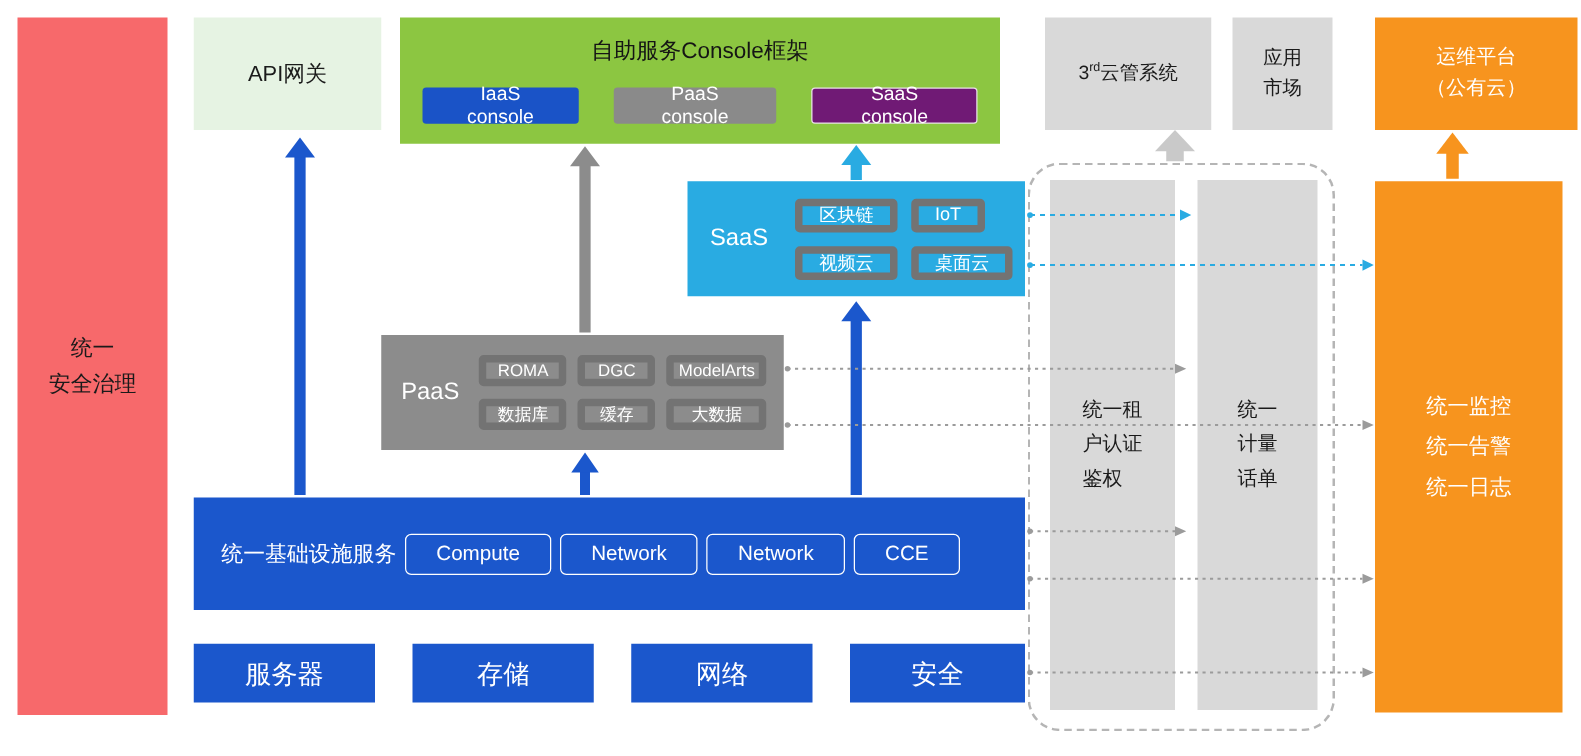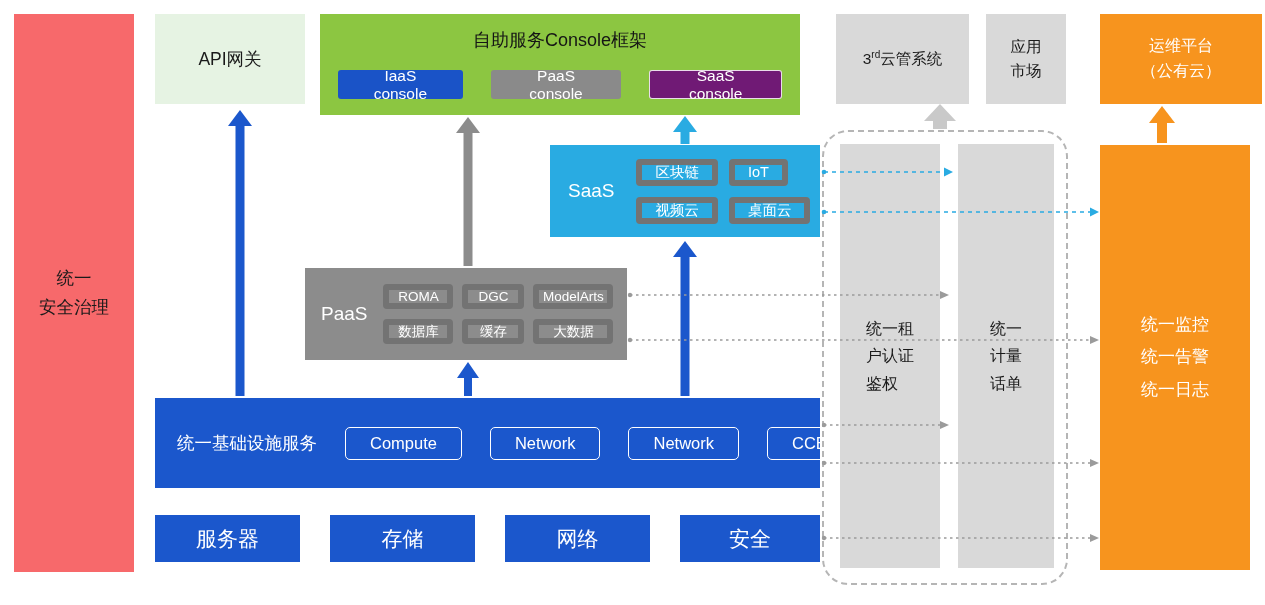--- a/index.html
+++ b/index.html
@@ -38,21 +38,21 @@
   .saas-label { font-size:19px; margin-right:22px; }
   .saas-grid { display:grid; grid-template-rows:27px 27px; grid-auto-flow:row; row-gap:11px; }
   .saas-row { display:flex; gap:11px; }
   .saas-pill { height:27px; padding:0 13px; font-size:14.5px; }
 
   .paas-box { display:flex; align-items:center; padding:0 0 0 16px; }
   .paas-label { font-size:19px; margin-right:16px; }
   .paas-grid { display:grid; grid-template-columns:70px 62px 80px; column-gap:9px; row-gap:10px; }
   .paas-pill { height:25px; font-size:13.5px; }
 
-  .infra-box { display:flex; align-items:center; padding:0 0 0 22px; gap:28px; }
+  .infra-box { display:flex; align-items:center; padding:0 0 0 22px; gap:7px; }
   .infra-label { font-size:17.5px; white-space:nowrap; }
   .infra-btn { height:33px; padding:0 24px; border:1.5px solid #fff; border-radius:5px; color:#fff; font-size:16.5px; display:flex; align-items:center; justify-content:center; }
 
   .hw-box { font-size:21px;font-family:Liberation Serif, serif; }
 
   .dashed-frame { border:2px dashed #B5B5B5; border-radius:26px; }
 
   .vbar-text { font-size:16px; line-height:1.7; }
   .monitor-text { font-size:17px; line-height:1.9; text-align:center; }
 

